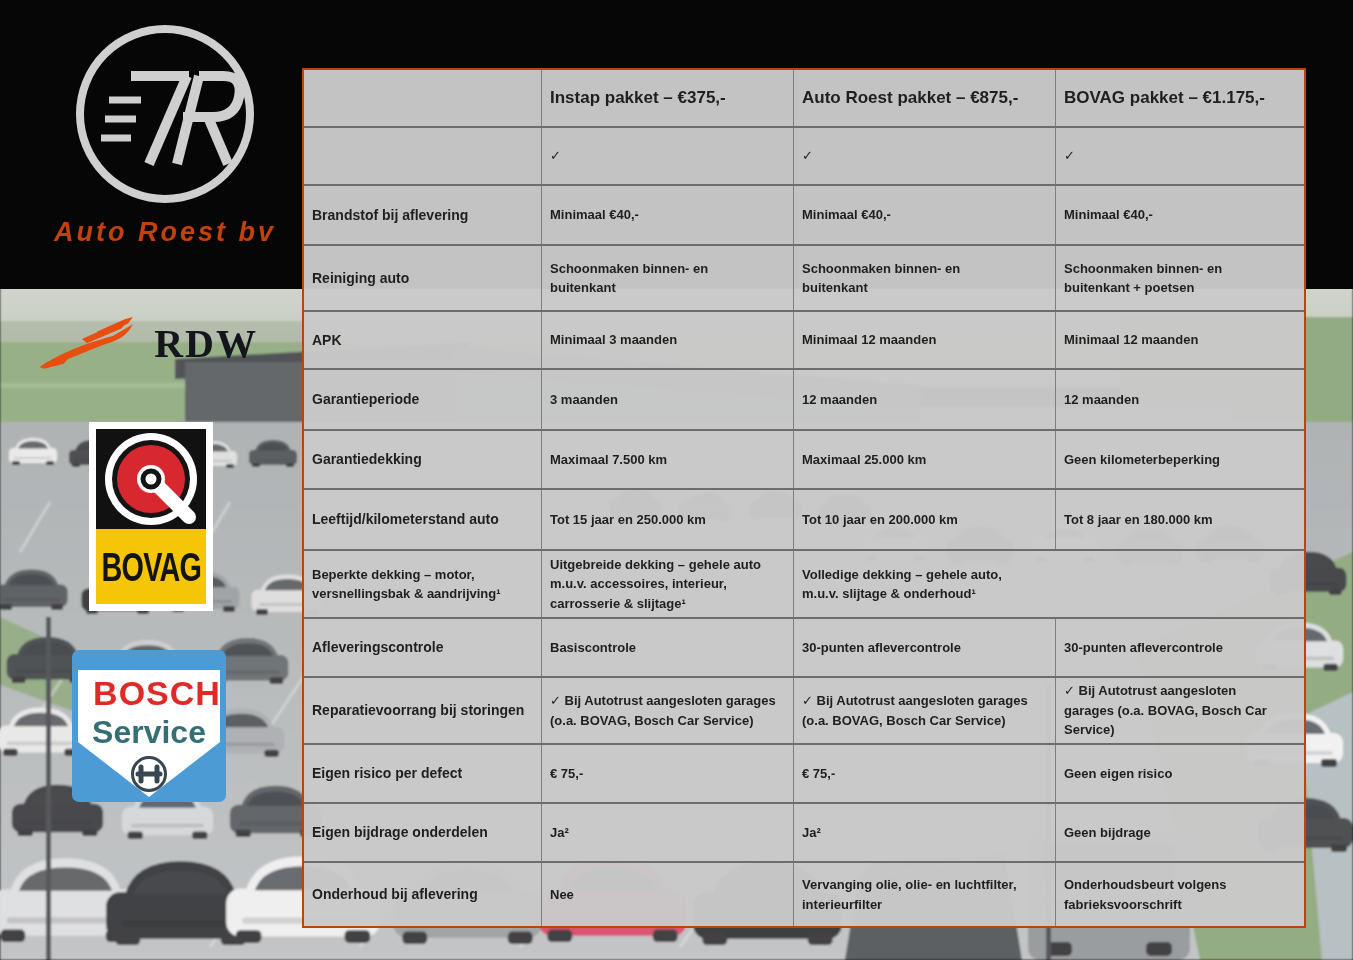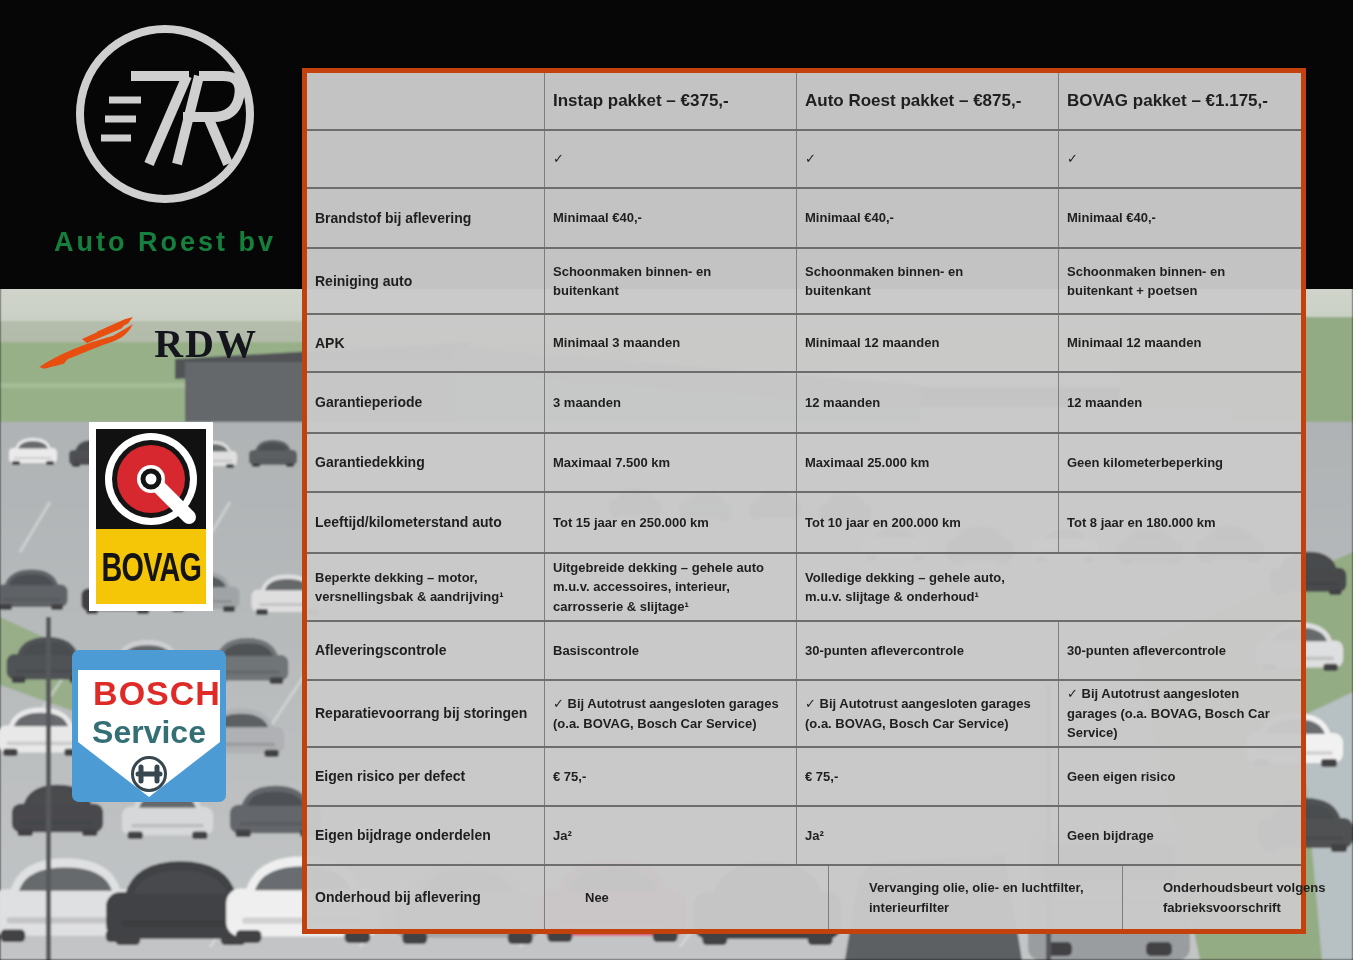--- a/index.html
+++ b/index.html
@@ -9,21 +9,21 @@
     font-family:"Liberation Sans","DejaVu Sans",sans-serif;
   }
   
   .photo{position:absolute;left:0;top:287px;width:1353px;height:673px;z-index:0;}
   
   .black-band{position:absolute;left:0;top:0;width:1353px;height:289px;background:#060606;z-index:1;}
   
   .ar-logo{position:absolute;left:50px;top:22px;width:230px;height:250px;z-index:2;text-align:center;}
   .ar-logo svg{display:block;margin:0 auto;}
   .ar-wordmark{
-    margin-top:20px;color:#15803d;font-size:27px;font-weight:bold;letter-spacing:3px;white-space:nowrap;
+    margin-top:10px;color:#c2410c;font-size:27px;font-weight:bold;letter-spacing:3px;white-space:nowrap;font-style:italic;
   }
   
   .rdw{position:absolute;left:36px;top:308px;width:222px;height:72px;z-index:2;display:flex;align-items:center;}
   .rdw-text{
     font-family:"Liberation Serif","DejaVu Serif",serif;font-weight:bold;font-size:40px;
     color:#15151d;letter-spacing:2px;margin-left:18px;line-height:1;
   }
   
   .bovag{position:absolute;left:89px;top:422px;width:124px;height:189px;z-index:2;
     background:#ffffff;box-sizing:border-box;padding:7px;}
@@ -36,25 +36,25 @@
   .bosch{position:absolute;left:72px;top:650px;width:154px;height:152px;z-index:2;
     background:#4d9bd5;border-radius:7px;overflow:hidden;}
   .bosch svg{position:absolute;left:0;top:0;}
   .bosch-word{position:absolute;left:8px;top:24px;width:100%;text-align:center;
     font-weight:900;font-size:34px;color:#df2b28;letter-spacing:1px;z-index:3;}
   .bosch-service{position:absolute;left:0;top:64px;width:100%;text-align:center;
     font-weight:bold;font-size:32px;color:#346f75;z-index:3;}
   
   .pkg-table{
     position:absolute;left:302px;top:68px;width:1004px;z-index:3;
-    box-sizing:border-box;border:5px solid #c2410c;background:rgba(201,201,201,0.97);
+    box-sizing:border-box;border:2px solid #c2410c;background:rgba(201,201,201,0.97);
     color:#1f1f1f;
   }
   .tr{display:grid;grid-template-columns:238px 252px 262px 248px;border-bottom:2px solid #6d6d6d;}
-  .tr:last-child{border-bottom:none;gap:32px;}
+  .tr:last-child{border-bottom:none;}
   .td{
     border-right:1px solid #7e7e7e;display:flex;align-items:center;
     padding:4px 6px 4px 8px;font-size:13px;font-weight:bold;line-height:1.5;
     white-space:pre-line;box-sizing:border-box;overflow:hidden;
   }
   .td:last-child{border-right:none;}
   .td.label{font-size:14px;padding-left:8px;white-space:normal;}
   .tr.head .td{font-size:17px;white-space:normal;}
 </style>
 </head>

